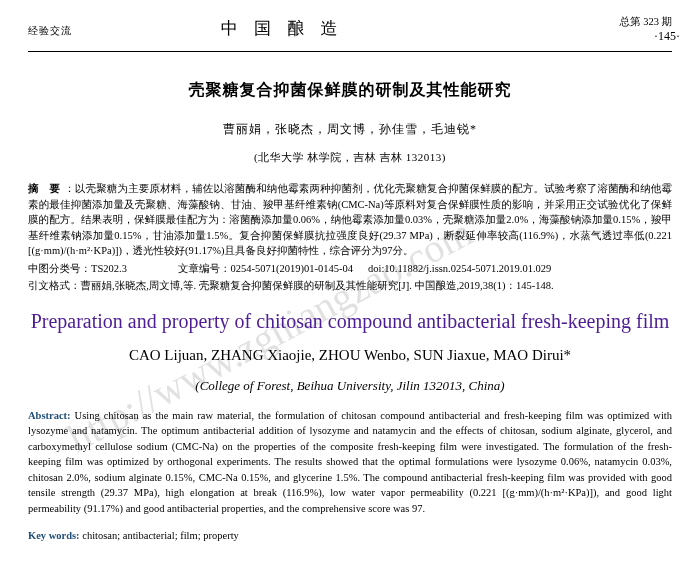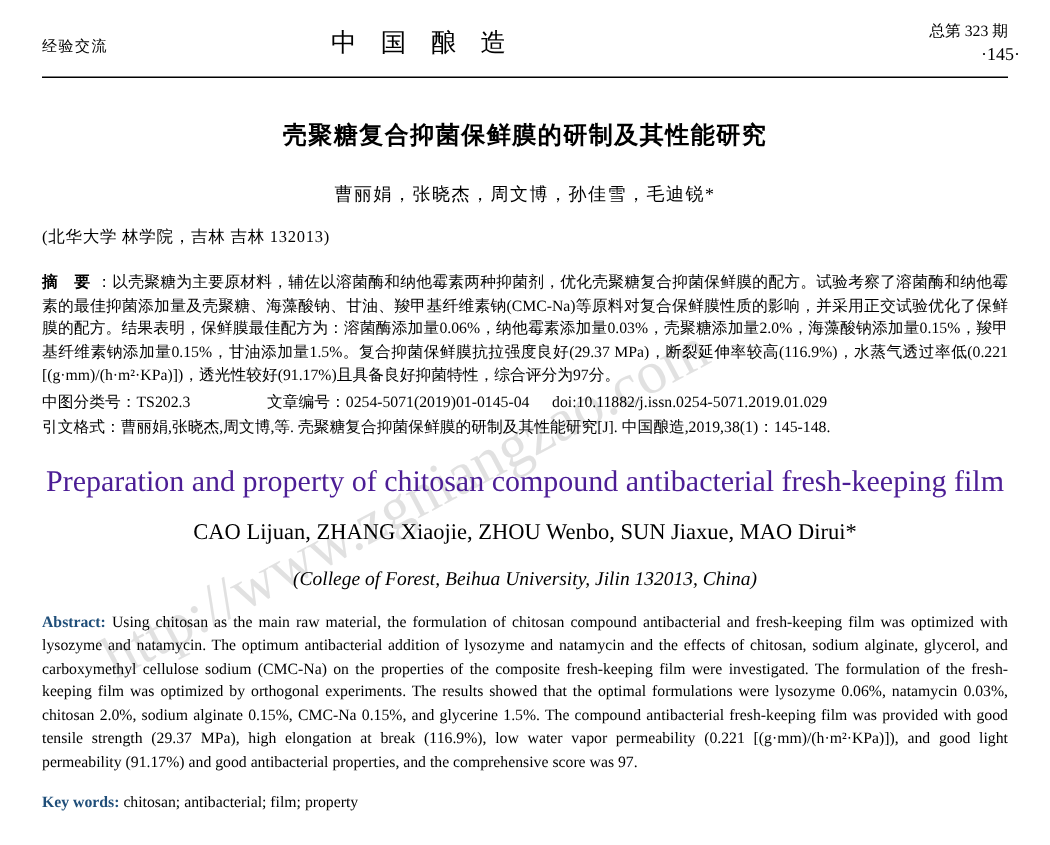--- a/index.html
+++ b/index.html
@@ -105,20 +105,21 @@
     position: relative;
     z-index: 2;
     text-align: center;
     font-size: 12px;
     letter-spacing: 1px;
     margin-top: 20px;
   }
   .cn-affil {
     position: relative;
     z-index: 2;
+    text-align: center;
     font-size: 11px;
     letter-spacing: .5px;
     margin-top: 12px;
   }
 
   
   .cn-abstract {
     position: relative;
     z-index: 2;
     margin-top: 16px;

